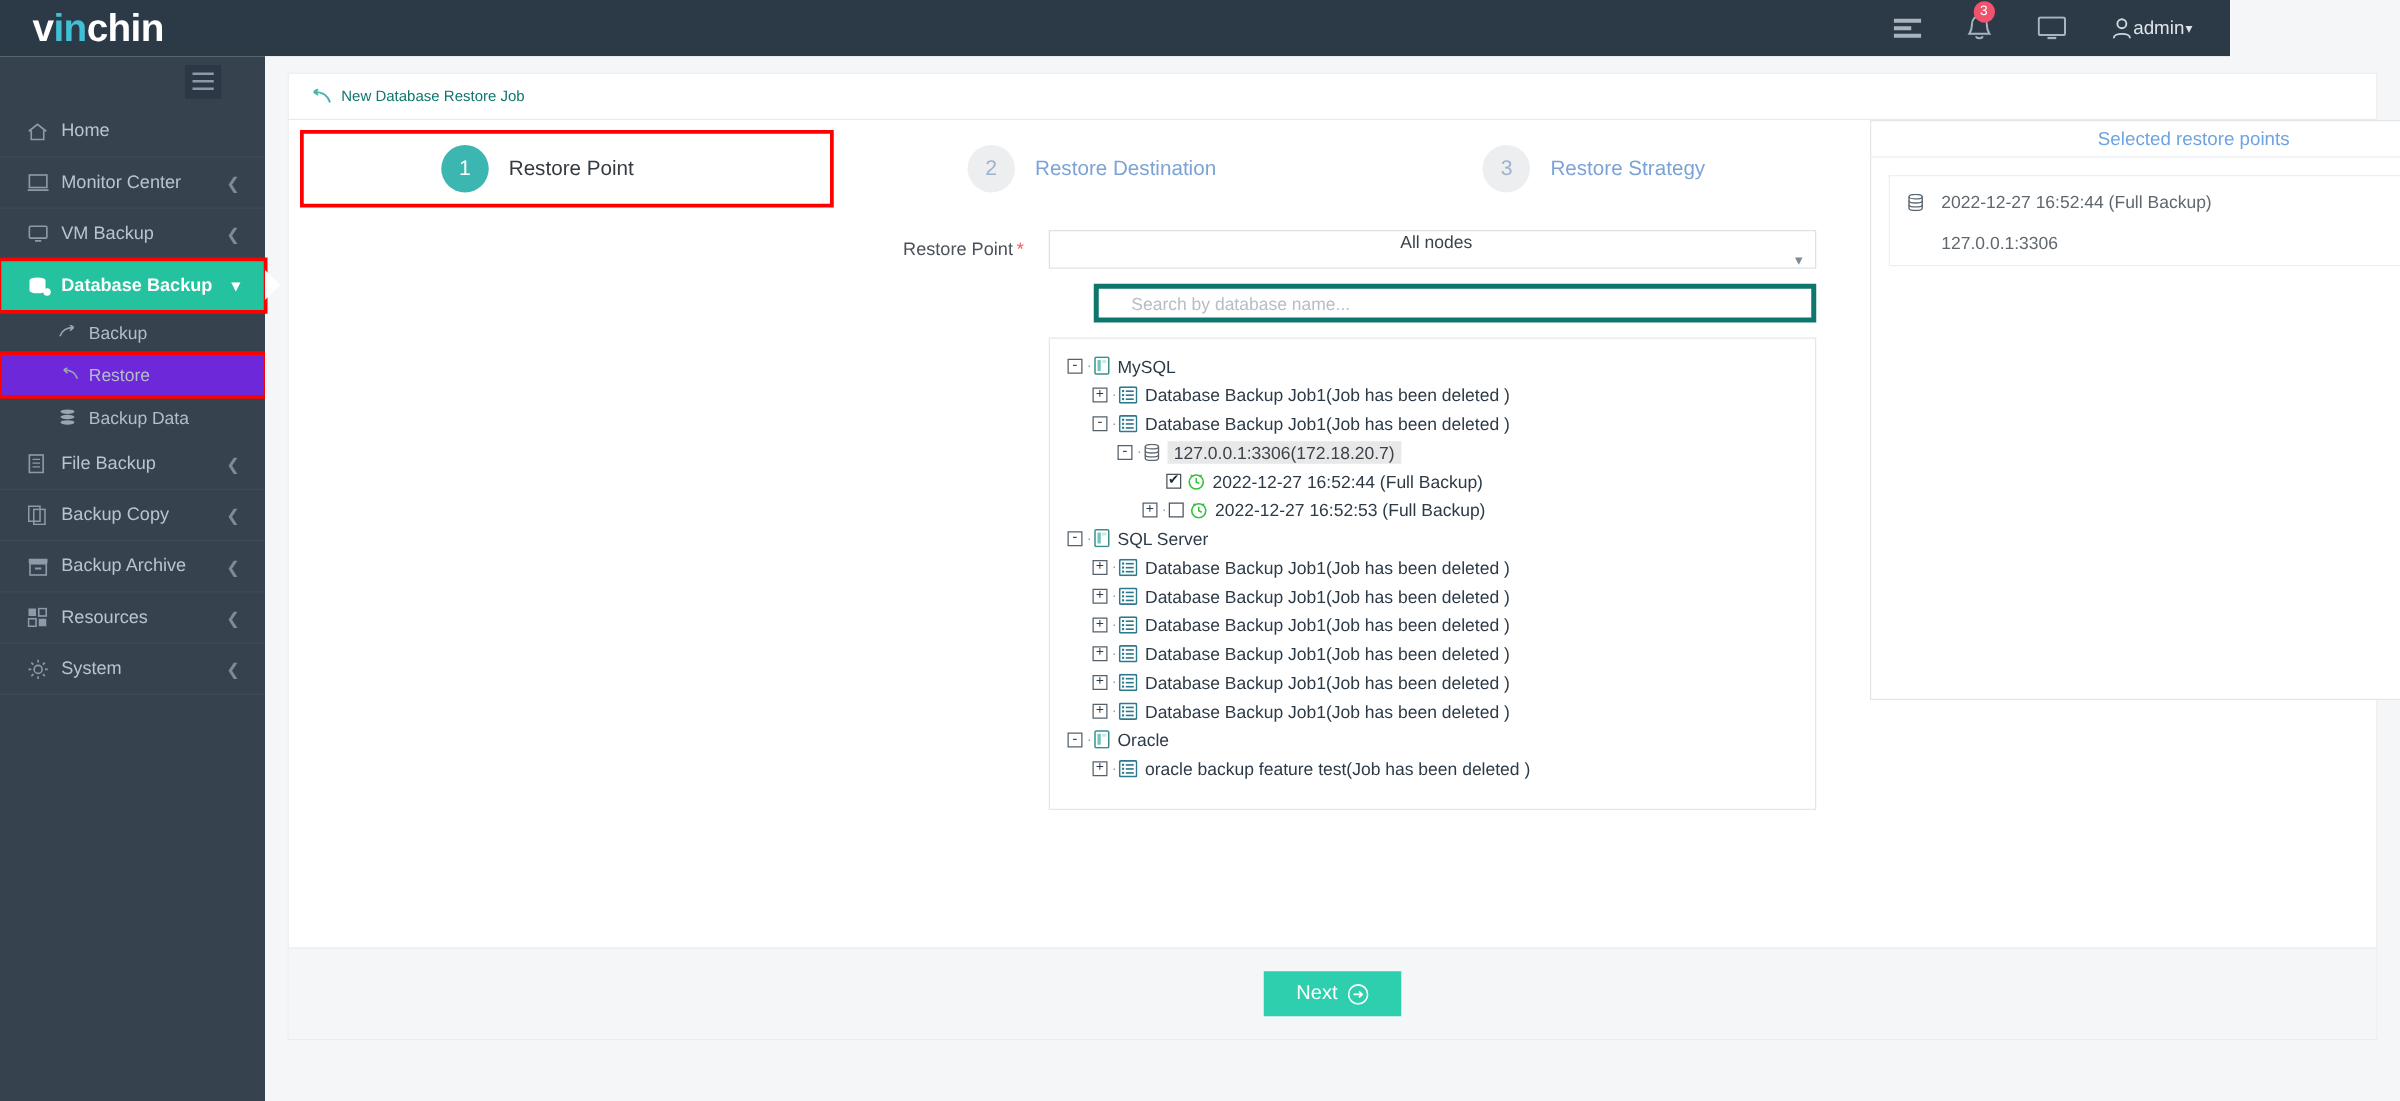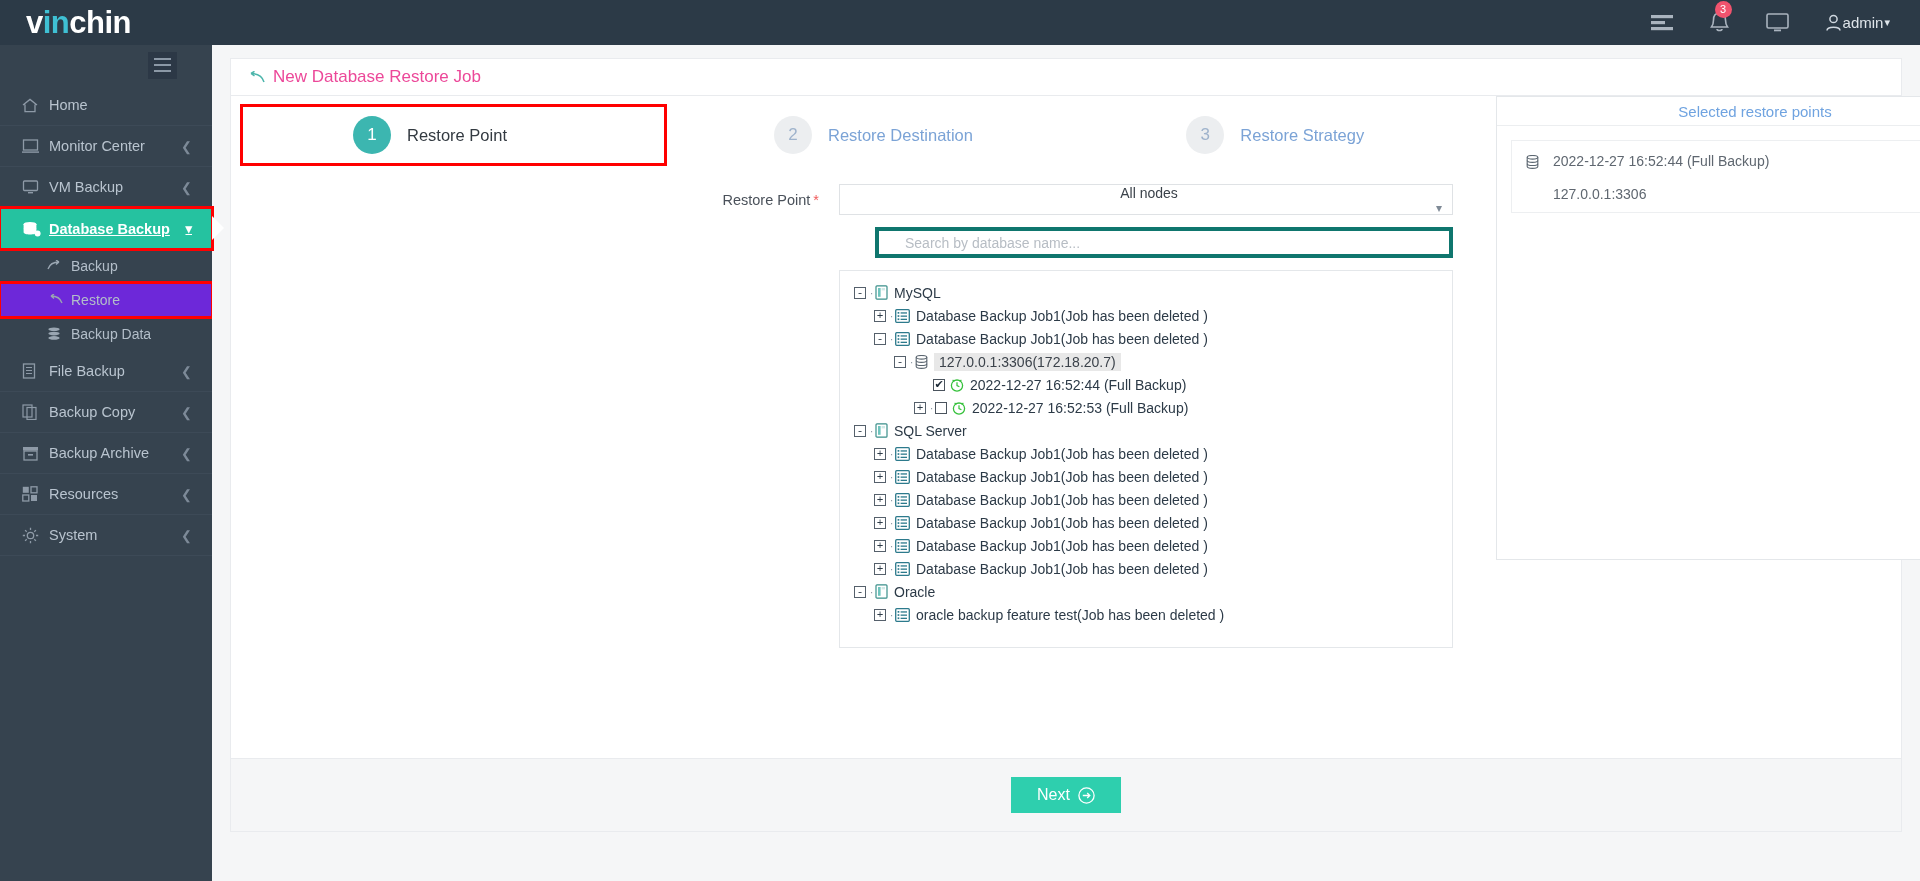--- a/index.html
+++ b/index.html
@@ -4,21 +4,21 @@
 <style>
   * { box-sizing: border-box; margin: 0; padding: 0; }
   html, body {
     width: 1920px; height: 881px;
     font-family: "Liberation Sans", sans-serif;
     background: #f5f6f7;
     overflow: hidden;
   }
   
   .topbar {
-    position: absolute; left: 0; top: 0; width: 1920px; height: 45px;
+    position: absolute; left: 0; top: 0; width: 1784px; height: 45px;
     background: #2c3a47; display: flex; align-items: center;
   }
   .logo {
     width: 212px; font-size: 31px; font-weight: bold; letter-spacing: -0.5px;
     padding-left: 26px; line-height: 45px;
   }
   .logo .v { color: #ffffff; }
   .logo .in { color: #3fc0d4; }
   .logo .chin { color: #ffffff; }
   .topbar-right {
@@ -49,42 +49,41 @@
   .nav-item {
     height: 41px; display: flex; align-items: center; padding-left: 22px;
     color: #b9c4cf; font-size: 14.5px; cursor: pointer;
     border-bottom: 1px solid #3d4a57; position: relative;
   }
   .nav-item .ic { width: 27px; display: inline-flex; align-items: center; color: #8e9aa7; }
   .nav-item .chev { margin-left: auto; margin-right: 20px; color: #7d8a98; font-size: 13px; }
   .nav-item.active {
     background: #25c2a0; color: #fff; font-weight: bold;
     border-bottom: none;
-    text-decoration: underline;
   }
   .nav-item.active .ic, .nav-item.active .chev { color: #fff; }
   .nav-item.active::after {
     content: ""; position: absolute; right: -12px; top: 8px;
     border-top: 12px solid transparent; border-bottom: 12px solid transparent;
     border-left: 12px solid #fff;
   }
   .sub-item {
     height: 34px; display: flex; align-items: center; padding-left: 47px;
     color: #b3bec9; font-size: 14px; cursor: pointer;
   }
   .sub-item .ic { width: 24px; display: inline-flex; align-items: center; color: #9aa6b2; }
   .sub-item.selected { background: #6d28d9; }
   .hl-red { outline: 3px solid #ff0000; outline-offset: -1px; z-index: 5; }
 
   
   .content { position: absolute; left: 212px; top: 45px; width: 1708px; height: 836px; background: #f5f6f7; }
   .page-head {
     margin: 13px 18px 0 18px; height: 38px; background: #fff;
     border: 1px solid #e9ebee; display: flex; align-items: center; padding-left: 16px;
-    color: #ec4899; font-size: 17px; cursor: pointer;
+    color: #0f766e; font-size: 12px; cursor: pointer;
   }
   .page-head .back { margin-right: 8px; font-size: 17px; }
   .panel {
     margin: 0 18px; background: #fff; border: 1px solid #e9ebee; border-top: none;
     height: 736px; position: relative;
   }
 
   
   .stepper { display: flex; align-items: center; height: 78px; padding: 0 0 0 12px; }
   .step { display: flex; align-items: center; width: 421px; padding-left: 110px; }

